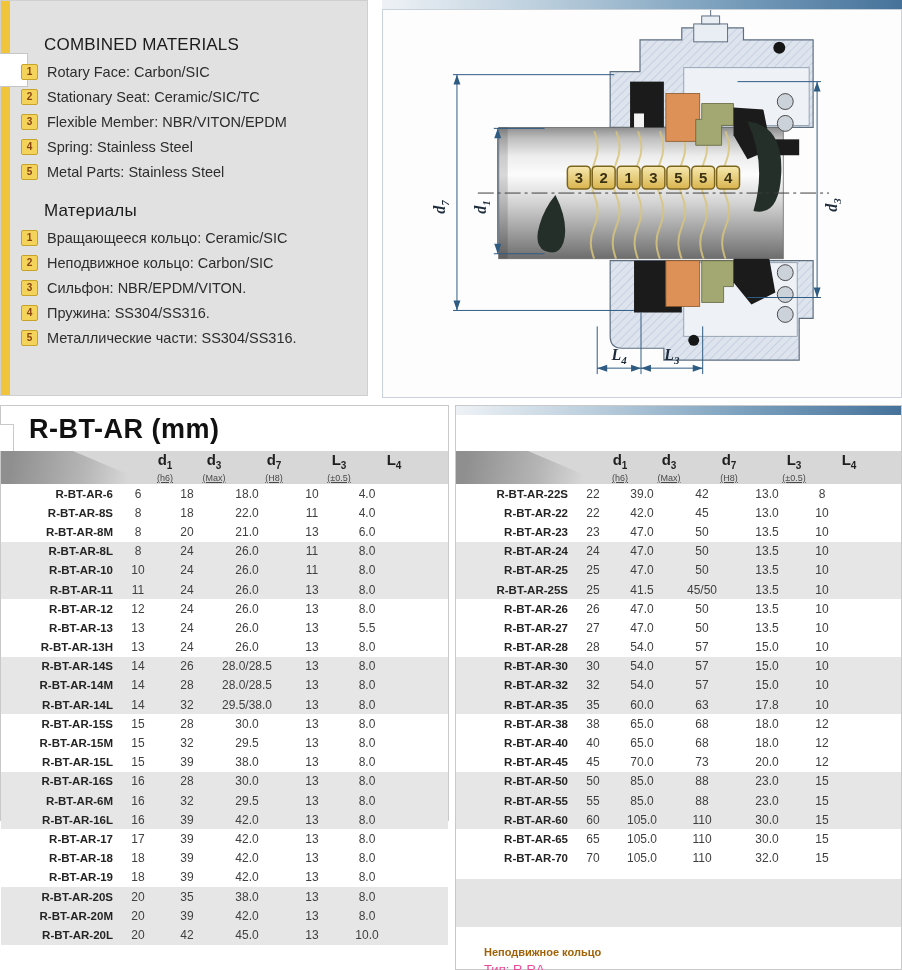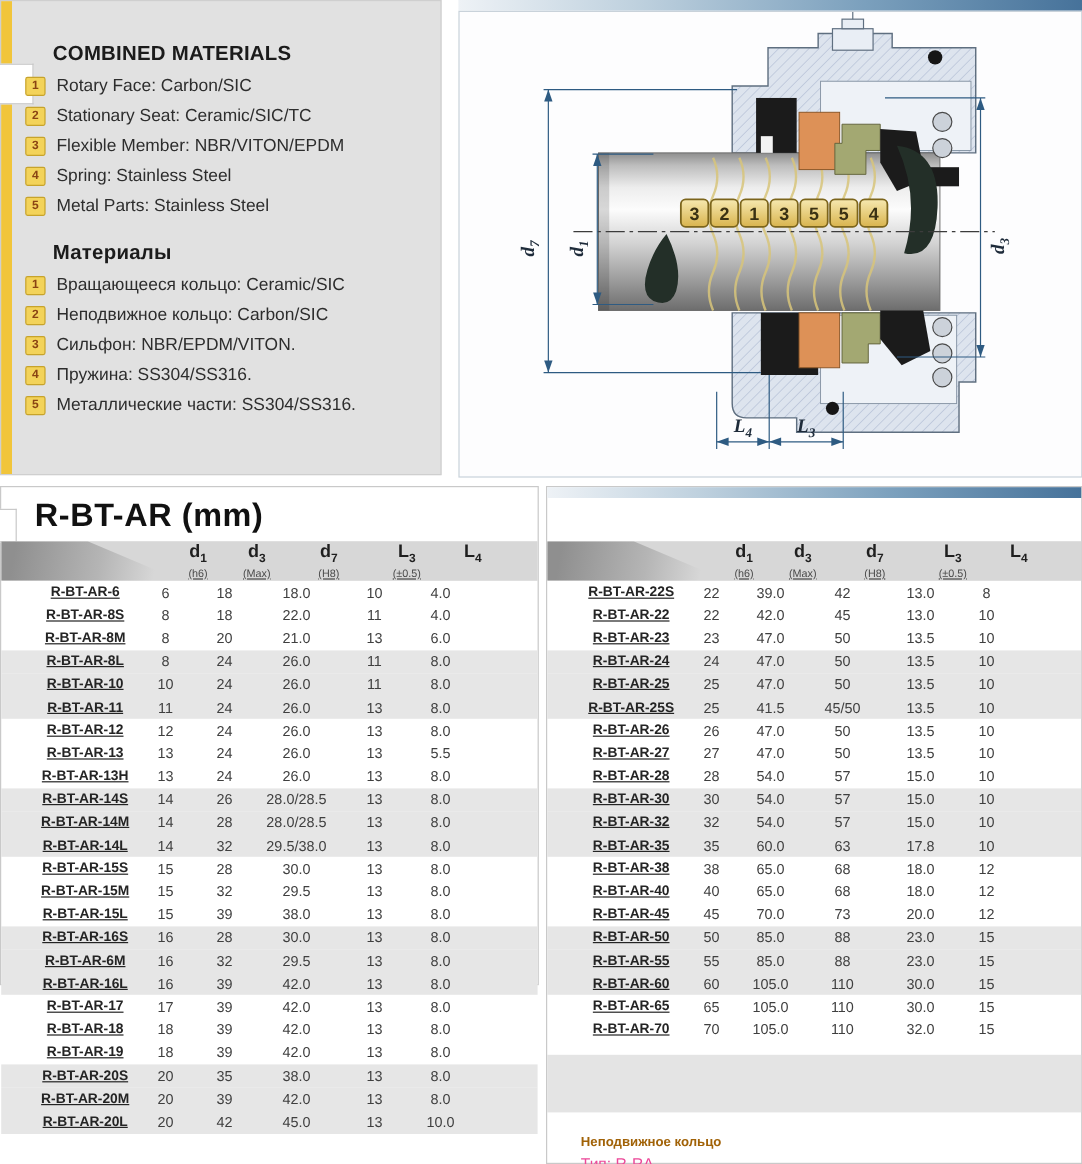--- a/index.html
+++ b/index.html
@@ -7,21 +7,21 @@
     width:902px;height:970px;position:relative;background:#ffffff;
     font-family:"Liberation Sans",sans-serif;overflow:hidden;
   }
   
   .materials-panel{position:absolute;left:0;top:0;width:368px;height:396px;
     background:#e1e1e1;border:1px solid #cfcfcf;box-sizing:border-box;}
   .yellow-strip{position:absolute;left:0;top:0;width:9px;height:100%;background:#f1c53b;}
   .panel-notch{position:absolute;left:-1px;top:52px;width:27px;height:32px;background:#ffffff;
     border:1px solid #c6c6c6;border-left:none;}
   .mat-block{position:absolute;left:20px;right:10px;}
-  .mat-title{margin:0 0 9px 23px;font-size:17px;font-weight:bold;color:#1b1b1b;letter-spacing:.2px;}
+  .mat-title{margin:0 0 9px 23px;font-size:17px;font-weight:normal;color:#1b1b1b;letter-spacing:.2px;}
   .mat-item{display:flex;align-items:center;margin-bottom:9px;}
   .badge{width:15px;height:14px;flex:none;background:#f3d35a;border:1px solid #c7a32b;border-radius:2px;
     font-weight:bold;font-size:10px;line-height:14px;color:#8a4413;text-align:center;margin-right:9px;}
   .mat-text{font-size:14.5px;color:#2d2d2d;}
   
   .diagram-panel{position:absolute;left:382px;top:0;width:520px;height:398px;}
   .blue-bar{height:9px;background:linear-gradient(90deg,#eef2f6,#bccfdd 30%,#7ba0bd 65%,#46729a);}
   .diagram-body{position:absolute;top:9px;left:0;right:0;bottom:0;background:#fdfdfe;
     border:1px solid #c9d2da;box-sizing:border-box;}
   .diagram-body svg{display:block;width:100%;height:100%;}
@@ -45,21 +45,21 @@
     background:linear-gradient(100deg,#8f8f8f 8%,#b5b5b5 55%,rgba(181,181,181,0) 85%);
     clip-path:polygon(0 0,48% 0,100% 100%,0 100%);}
   .hcell{text-align:center;position:relative;z-index:1;}
   .hmain{display:block;font-size:15px;font-weight:bold;color:#1f1f1f;line-height:15px;}
   .hmain sub{font-size:10px;}
   .hnote{display:block;font-size:9px;color:#4a4a4a;line-height:10px;min-height:10px;text-decoration:underline;}
   .tbl-body{position:absolute;top:78px;left:0;right:0;}
   .trow{display:grid;grid-template-columns:112px 50px 48px 72px 58px 52px 1fr;height:19.2px;align-items:center;}
   .trow.shaded{background:#e6e6e6;}
   .tcell{text-align:center;font-size:12px;color:#3f3f3f;}
-  .tname{text-align:center;padding-left:28px;font-weight:bold;color:#242424;font-size:11.5px;white-space:nowrap;text-decoration:underline;}
+  .tname{text-align:right;padding-left:28px;font-weight:bold;color:#242424;font-size:11.5px;white-space:nowrap;}
   .gray-band{position:absolute;top:473px;left:0;right:0;height:48px;background:#e4e4e4;}
   .footer-block{position:absolute;top:524px;left:28px;}
   .footer-title{margin:16px 0 4px;font-size:11px;font-weight:bold;color:#a16207;}
   .footer-type{font-size:13px;color:#ec4899;}
 </style>
 </head>
 <body>
 
 <div class="materials-panel">
   <div class="yellow-strip"></div>

